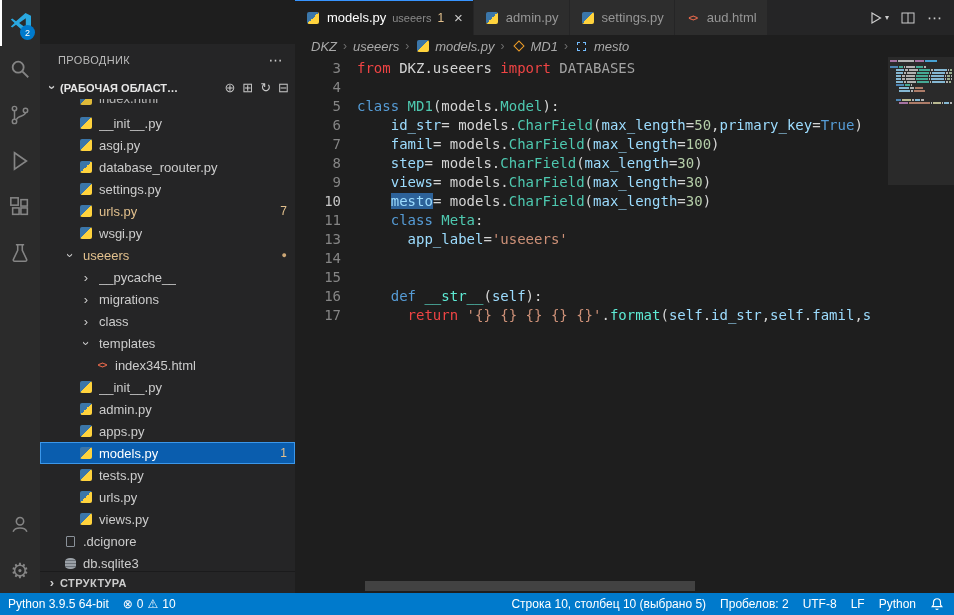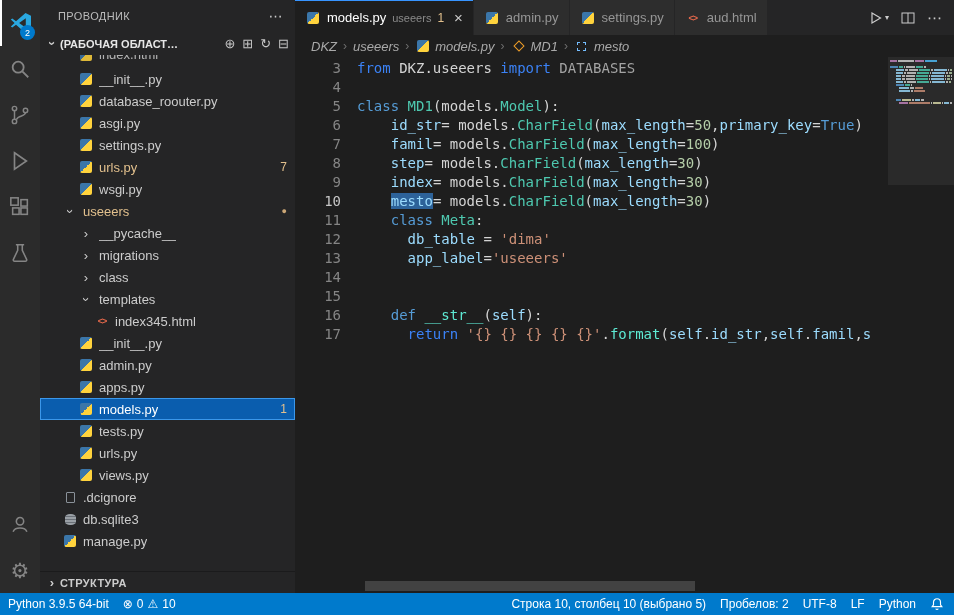--- a/index.html
+++ b/index.html
@@ -10,21 +10,21 @@
   
   .activitybar{width:40px;background:#2b2b2b;display:flex;flex-direction:column;align-items:center;flex:none;}
   .ab-item{width:40px;height:46px;display:flex;align-items:center;justify-content:center;position:relative;color:#858585;cursor:pointer;}
   .ab-item.active{border-left:2px solid #ffffff;}
   .ab-badge{position:absolute;bottom:6px;right:5px;background:#007acc;color:#fff;border-radius:50%;
     width:15px;height:15px;font-size:9px;display:flex;align-items:center;justify-content:center;}
   .ab-spacer{flex:1;}
   .gear-glyph{font-size:21px;color:#858585;line-height:1;}
 
   
-  .sidebar{width:255px;background:#252526;display:flex;flex-direction:column;flex:none;font-size:13px;}
+  .sidebar{width:255px;background:#252526;display:flex;flex-direction:column;flex:none;font-size:13px;margin-top:44px;}
   .sb-title{height:32px;display:flex;align-items:center;justify-content:space-between;
     padding:0 12px 0 18px;font-size:11px;color:#bbbbbb;letter-spacing:.4px;flex:none;}
   .sb-more{font-size:14px;color:#cccccc;cursor:pointer;}
   .sb-section{height:23px;display:flex;align-items:center;font-size:11px;font-weight:bold;color:#e7e7e7;
     padding:0 6px 0 4px;cursor:pointer;flex:none;}
   .sb-section-label{white-space:nowrap;overflow:hidden;text-overflow:ellipsis;max-width:120px;}
   .sb-acts{margin-left:auto;display:flex;gap:7px;font-weight:normal;font-size:13px;color:#c5c5c5;}
   .sb-acts span{cursor:pointer;}
   .twist{width:16px;flex:none;text-align:center;color:#cccccc;font-size:13px;display:inline-block;}
   .twist.exp{transform:rotate(90deg);}
@@ -65,21 +65,21 @@
   .bc-item{display:flex;align-items:center;gap:4px;cursor:pointer;font-style:italic;}
   .icon-class{width:8px;height:8px;border:1.5px solid #ee9d28;transform:rotate(45deg);flex:none;}
   .icon-sel-sym{width:9px;height:9px;border:1px dashed #75beff;flex:none;}
 
   .code-wrap{flex:1;position:relative;overflow:hidden;}
   .code{font-family:"DejaVu Sans Mono","Liberation Mono",monospace;font-size:14px;line-height:19px;padding-top:2px;}
   .cl{display:flex;height:19px;}
   .ln{width:46px;flex:none;text-align:right;color:#858585;user-select:none;}
   .ln.cur{color:#c6c6c6;}
   .ct{margin-left:16px;white-space:pre;}
-  .tk-fg{color:#d4d4d4}.tk-kw{color:#569cd6}.tk-kw2{color:#3b82f6}.tk-cls{color:#4ec9b0}
+  .tk-fg{color:#d4d4d4}.tk-kw{color:#569cd6}.tk-kw2{color:#ef4444}.tk-cls{color:#4ec9b0}
   .tk-var{color:#9cdcfe}.tk-num{color:#b5cea8}.tk-str{color:#ce9178}.tk-fn{color:#5eead4}
   .tk-const{color:#a3a3a3}
   .tk-sel{background:#2d6299;}
 
   .minimap{position:absolute;top:0;right:0;bottom:0;width:66px;background:#1e1e1e;overflow:hidden;padding:3px 2px 0 2px;}
   .mm-slider{position:absolute;top:0;left:0;right:0;height:128px;background:rgba(121,121,121,.14);}
   .mm-line{height:2px;margin-bottom:1px;display:flex;overflow:hidden;}
   .mm-line span{height:2px;flex:none;margin-right:1px;opacity:.8;}
   .hscroll{position:absolute;bottom:2px;left:70px;width:330px;height:10px;background:rgba(121,121,121,.4);cursor:pointer;}
 
@@ -175,27 +175,27 @@
         <div class="row" style="padding-left: 38px;">
           <span class="fi">
             <span class="icon-py"></span>
           </span>
           <span class="lab">__init__.py</span>
         </div>
         <div class="row" style="padding-left: 38px;">
           <span class="fi">
             <span class="icon-py"></span>
           </span>
+          <span class="lab">asgi.py</span>
+        </div>
+        <div class="row" style="padding-left: 38px;">
+          <span class="fi">
+            <span class="icon-py"></span>
+          </span>
           <span class="lab">database_roouter.py</span>
-        </div>
-        <div class="row" style="padding-left: 38px;">
-          <span class="fi">
-            <span class="icon-py"></span>
-          </span>
-          <span class="lab">asgi.py</span>
         </div>
         <div class="row" style="padding-left: 38px;">
           <span class="fi">
             <span class="icon-py"></span>
           </span>
           <span class="lab">settings.py</span>
         </div>
         <div class="row" style="padding-left: 38px;">
           <span class="fi">
             <span class="icon-py"></span>
@@ -402,33 +402,29 @@
           <div class="cl">
             <span class="ln">7</span>
             <span class="ct"><span class="tk-fg">    </span><span class="tk-var">famil</span><span class="tk-fg">= </span><span class="tk-fg">models.</span><span class="tk-cls">CharField</span><span class="tk-fg">(</span><span class="tk-var">max_length</span><span class="tk-fg">=</span><span class="tk-num">100</span><span class="tk-fg">)</span></span>
           </div>
           <div class="cl">
             <span class="ln">8</span>
             <span class="ct"><span class="tk-fg">    </span><span class="tk-var">step</span><span class="tk-fg">= </span><span class="tk-fg">models.</span><span class="tk-cls">CharField</span><span class="tk-fg">(</span><span class="tk-var">max_length</span><span class="tk-fg">=</span><span class="tk-num">30</span><span class="tk-fg">)</span></span>
           </div>
           <div class="cl">
             <span class="ln">9</span>
-            <span class="ct"><span class="tk-fg">    </span><span class="tk-var">index</span><span class="tk-fg">= </span><span class="tk-fg">models.</span><span class="tk-cls">CharField</span><span class="tk-fg">(</span><span class="tk-var">max_length</span><span class="tk-fg">=</span><span class="tk-num">30</span><span class="tk-fg">)</span></span>
+            <span class="ct"><span class="tk-fg">    </span><span class="tk-var">views</span><span class="tk-fg">= </span><span class="tk-fg">models.</span><span class="tk-cls">CharField</span><span class="tk-fg">(</span><span class="tk-var">max_length</span><span class="tk-fg">=</span><span class="tk-num">30</span><span class="tk-fg">)</span></span>
           </div>
           <div class="cl">
             <span class="ln cur">10</span>
             <span class="ct"><span class="tk-fg">    </span><span class="tk-var tk-sel">mesto</span><span class="tk-fg">= </span><span class="tk-fg">models.</span><span class="tk-cls">CharField</span><span class="tk-fg">(</span><span class="tk-var">max_length</span><span class="tk-fg">=</span><span class="tk-num">30</span><span class="tk-fg">)</span></span>
           </div>
           <div class="cl">
             <span class="ln">11</span>
             <span class="ct"><span class="tk-fg">    </span><span class="tk-kw">class </span><span class="tk-cls">Meta</span><span class="tk-fg">:</span></span>
-          </div>
-          <div class="cl">
-            <span class="ln">12</span>
-            <span class="ct"><span class="tk-fg">      </span><span class="tk-var">db_table</span><span class="tk-fg"> = </span><span class="tk-str">'dima'</span></span>
           </div>
           <div class="cl">
             <span class="ln">13</span>
             <span class="ct"><span class="tk-fg">      </span><span class="tk-var">app_label</span><span class="tk-fg">=</span><span class="tk-str">'useeers'</span></span>
           </div>
           <div class="cl">
             <span class="ln">14</span>
             <span class="ct"></span>
           </div>
           <div class="cl">

